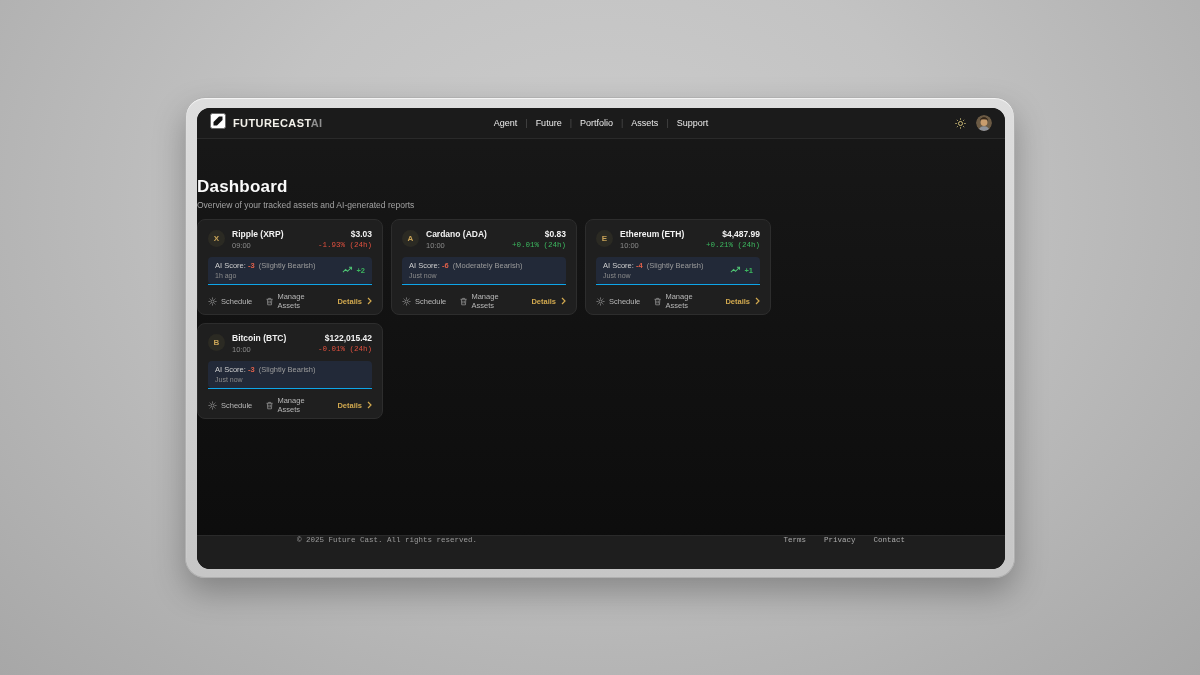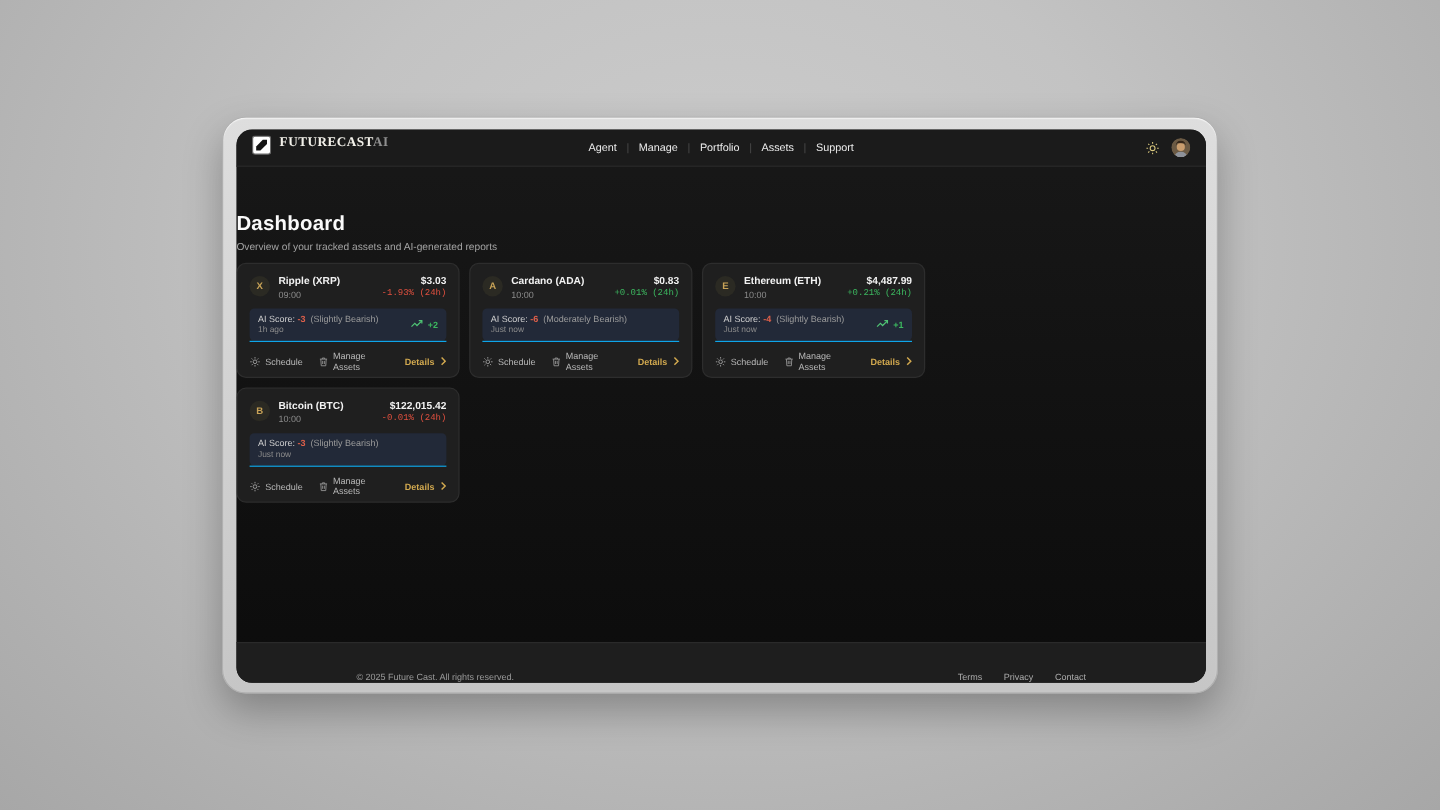--- a/index.html
+++ b/index.html
@@ -19,21 +19,21 @@
   .screen{
     width:808px;height:461px;border-radius:13px;overflow:hidden;
     background:linear-gradient(180deg,#181818 0%,#111111 55%,#0c0c0c 100%);
     display:flex;flex-direction:column;
   }
   
   .topbar{
     height:30px;flex:none;display:flex;align-items:center;position:relative;
     padding:0 13px;background:#1b1b1b;border-bottom:1px solid #2a2a2a;
   }
-  .brand{display:flex;gap:7px;font-family:Liberation Serif, serif;}
+  .brand{display:flex;align-items:center;gap:7px;}
   .brand-text{font-size:11px;font-weight:bold;letter-spacing:.4px;color:#f3f1ea;}
   .brand-text .suffix{color:#8f8f8f;}
   .mainnav{
     position:absolute;left:50%;top:0;height:100%;transform:translateX(-50%);
     display:flex;align-items:center;
   }
   .nav-item{font-size:9px;color:#ececec;padding:0 8px;cursor:pointer;white-space:nowrap;}
   .nav-divider{color:#4b4b4b;font-size:9px;}
   .topbar-right{margin-left:auto;display:flex;align-items:center;gap:10px;}
   .avatar{width:16px;height:16px;border-radius:50%;overflow:hidden;flex:none;cursor:pointer;}
@@ -66,21 +66,21 @@
   }
   .ai-line1{font-size:7.5px;color:#cfcfcf;}
   .ai-score{color:var(--score,#e0604a);font-weight:bold;}
   .ai-label{color:#9b9b9b;}
   .ai-ago{font-size:7px;color:#8b8b8b;margin-top:2px;}
   .trend{display:flex;align-items:center;gap:3px;color:var(--pos,#4fc374);font-size:7.5px;font-weight:bold;}
   .card-foot{margin-top:auto;border-top:1px solid #0ea5e9;padding-top:7px;display:flex;align-items:center;}
   .card-action{display:flex;align-items:center;gap:4px;font-size:7.5px;color:#b8b8b8;margin-right:14px;cursor:pointer;}
   .details-btn{margin-left:auto;display:flex;align-items:center;gap:5px;font-size:7.5px;font-weight:bold;color:var(--accent,#d2a94f);cursor:pointer;}
   
-  .footbar{height:33px;flex:none;background:#1e1e1e;border-top:1px solid #2a2a2a;display:flex;align-items:flex-end;}
+  .footbar{height:33px;flex:none;background:#1e1e1e;border-top:1px solid #2a2a2a;display:flex;align-items:flex-start;font-family:Liberation Mono, monospace;}
   .footbar-inner{width:608px;margin:0 auto;display:flex;justify-content:space-between;align-items:center;}
   .copyright{font-size:7.5px;color:#9a9a9a;}
   .foot-links{display:flex;gap:18px;}
   .foot-link{font-size:7.5px;color:#ababab;cursor:pointer;}
 </style>
 </head>
 <body>
 
 <div class="device-frame">
   <div class="screen">
@@ -91,21 +91,21 @@
           <svg width="16" height="16" viewBox="0 0 16 16">
             <rect x="0.5" y="0.5" width="15" height="15" rx="2" fill="#ffffff" stroke="#6a6a6a"></rect>
             <path d="M9 3.5h3.5V7L7 12.5H3.5V9z" fill="#141414"></path>
           </svg>
         </span>
         <span class="brand-text"><span>FUTURECAST</span><span class="suffix">AI</span></span>
       </div>
       <div class="mainnav">
           <span class="nav-item">Agent</span>
           <span class="nav-divider">|</span>
-          <span class="nav-item">Manage</span>
+          <span class="nav-item">Future</span>
           <span class="nav-divider">|</span>
           <span class="nav-item">Portfolio</span>
           <span class="nav-divider">|</span>
           <span class="nav-item">Assets</span>
           <span class="nav-divider">|</span>
           <span class="nav-item">Support</span>
         </div>
       <div class="topbar-right">
         <span style="display:flex;cursor:pointer;">
           <svg width="11" height="11" viewBox="0 0 12 12">

